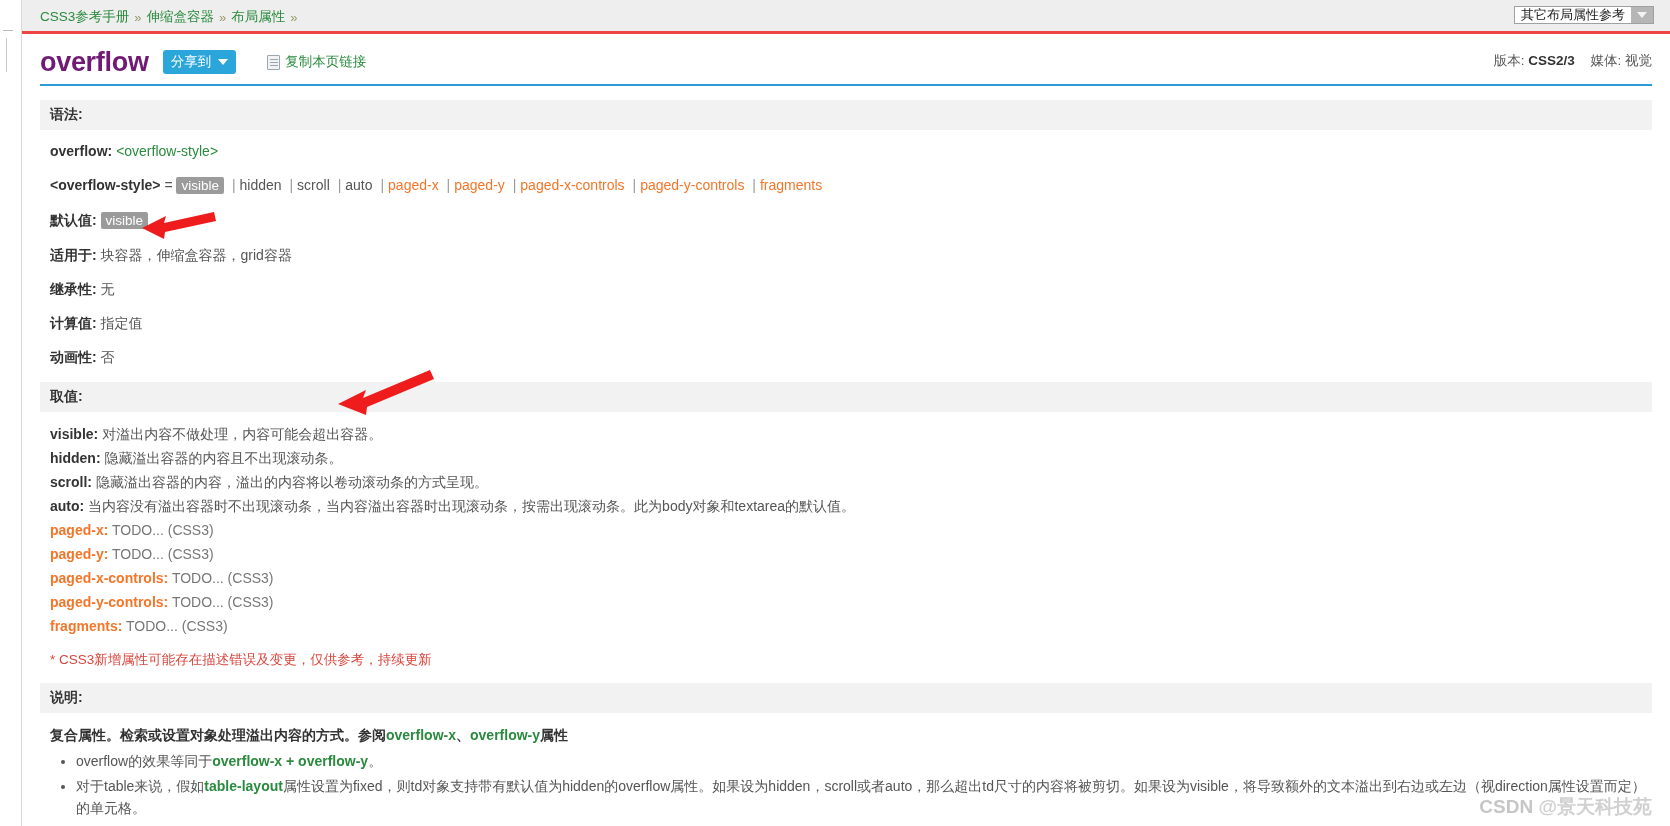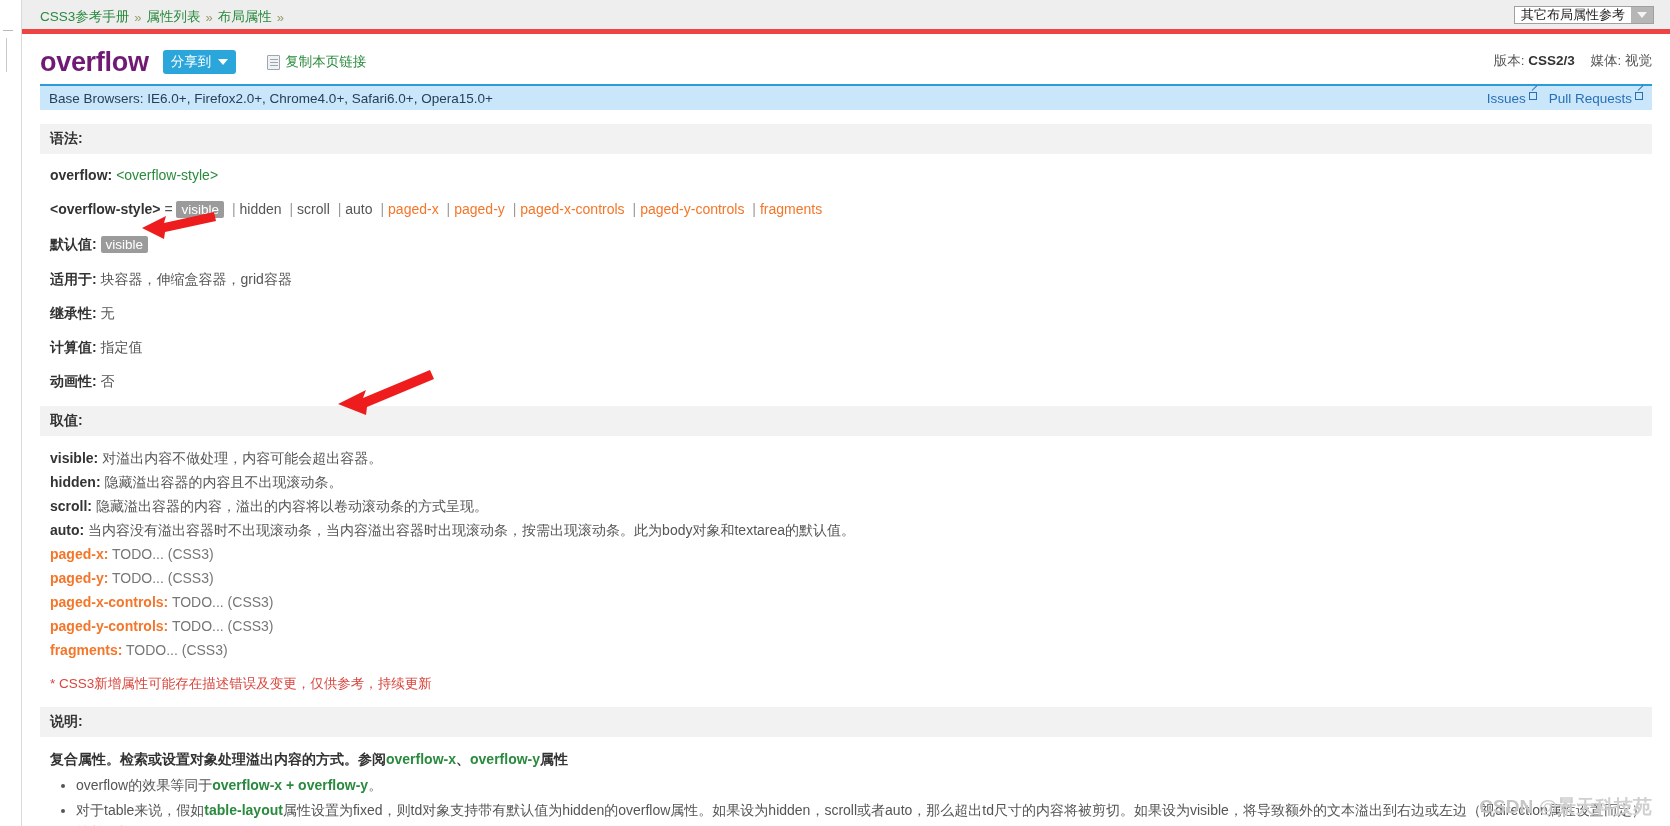--- a/index.html
+++ b/index.html
@@ -26,21 +26,21 @@
     background: #b8b8b8;
   }
   .chrome-left .tick2 {
     position: absolute; left: 6px; top: 38px; width: 1px; height: 34px;
     background: #c9c9c9;
   }
 
   
   .crumb-bar {
     position: absolute; left: 22px; top: 0; width: 1648px; height: 34px;
-    background: #eeeeee; border-bottom: 5px solid #ef4444;
+    background: #eeeeee; border-bottom: 3px solid #ef4444;
   }
   .crumb-inner {
     position: absolute; left: 18px; top: 0; height: 34px;
     display: flex; align-items: center; gap: 5px;
     font-size: 13.5px;
   }
   .crumb-link { color: #2a8a3e; text-decoration: none; white-space: nowrap; }
   .crumb-sep { color: #9a9a6a; font-size: 13px; }
 
   .select-box {
@@ -210,21 +210,21 @@
 
   <div class="chrome-left">
     <div class="tick"></div>
     <div class="tick2"></div>
   </div>
 
   <div class="crumb-bar">
     <div class="crumb-inner">
       <a class="crumb-link" href="#">CSS3参考手册</a>
       <span class="crumb-sep">»</span>
-      <a class="crumb-link" href="#">属性列表</a>
+      <a class="crumb-link" href="#">伸缩盒容器</a>
       <span class="crumb-sep">»</span>
       <a class="crumb-link" href="#">布局属性</a>
       <span class="crumb-sep">»</span>
     </div>
 
     <div class="select-box">
       <span class="sel-label">其它布局属性参考</span>
       <span class="sel-arrow">
           <i></i>
         </span>
@@ -250,33 +250,20 @@
         <div class="meta-right">
           <span>版本:</span>
           <span class="mv">CSS2/3</span>
           <span class="mg">媒体:</span>
           <span>视觉</span>
         </div>
       </div>
 
       <div class="title-rule"></div>
 
-      <div class="browsers-bar">
-        <span>Base Browsers: IE6.0+, Firefox2.0+, Chrome4.0+, Safari6.0+, Opera15.0+</span>
-        <span class="browsers-links">
-          <span class="ext-link">
-            <span>Issues</span>
-            <span class="ext-ico"></span>
-          </span>
-          <span class="ext-link">
-            <span>Pull Requests</span>
-            <span class="ext-ico"></span>
-          </span>
-        </span>
-      </div>
 
       <div class="sec-head">语法:</div>
       <div class="sec-body">
 
         <div class="syn-line">
           <b>overflow:</b>
           <span class="grn">&lt;overflow-style&gt;</span>
         </div>
 
         <div class="syn-line">

